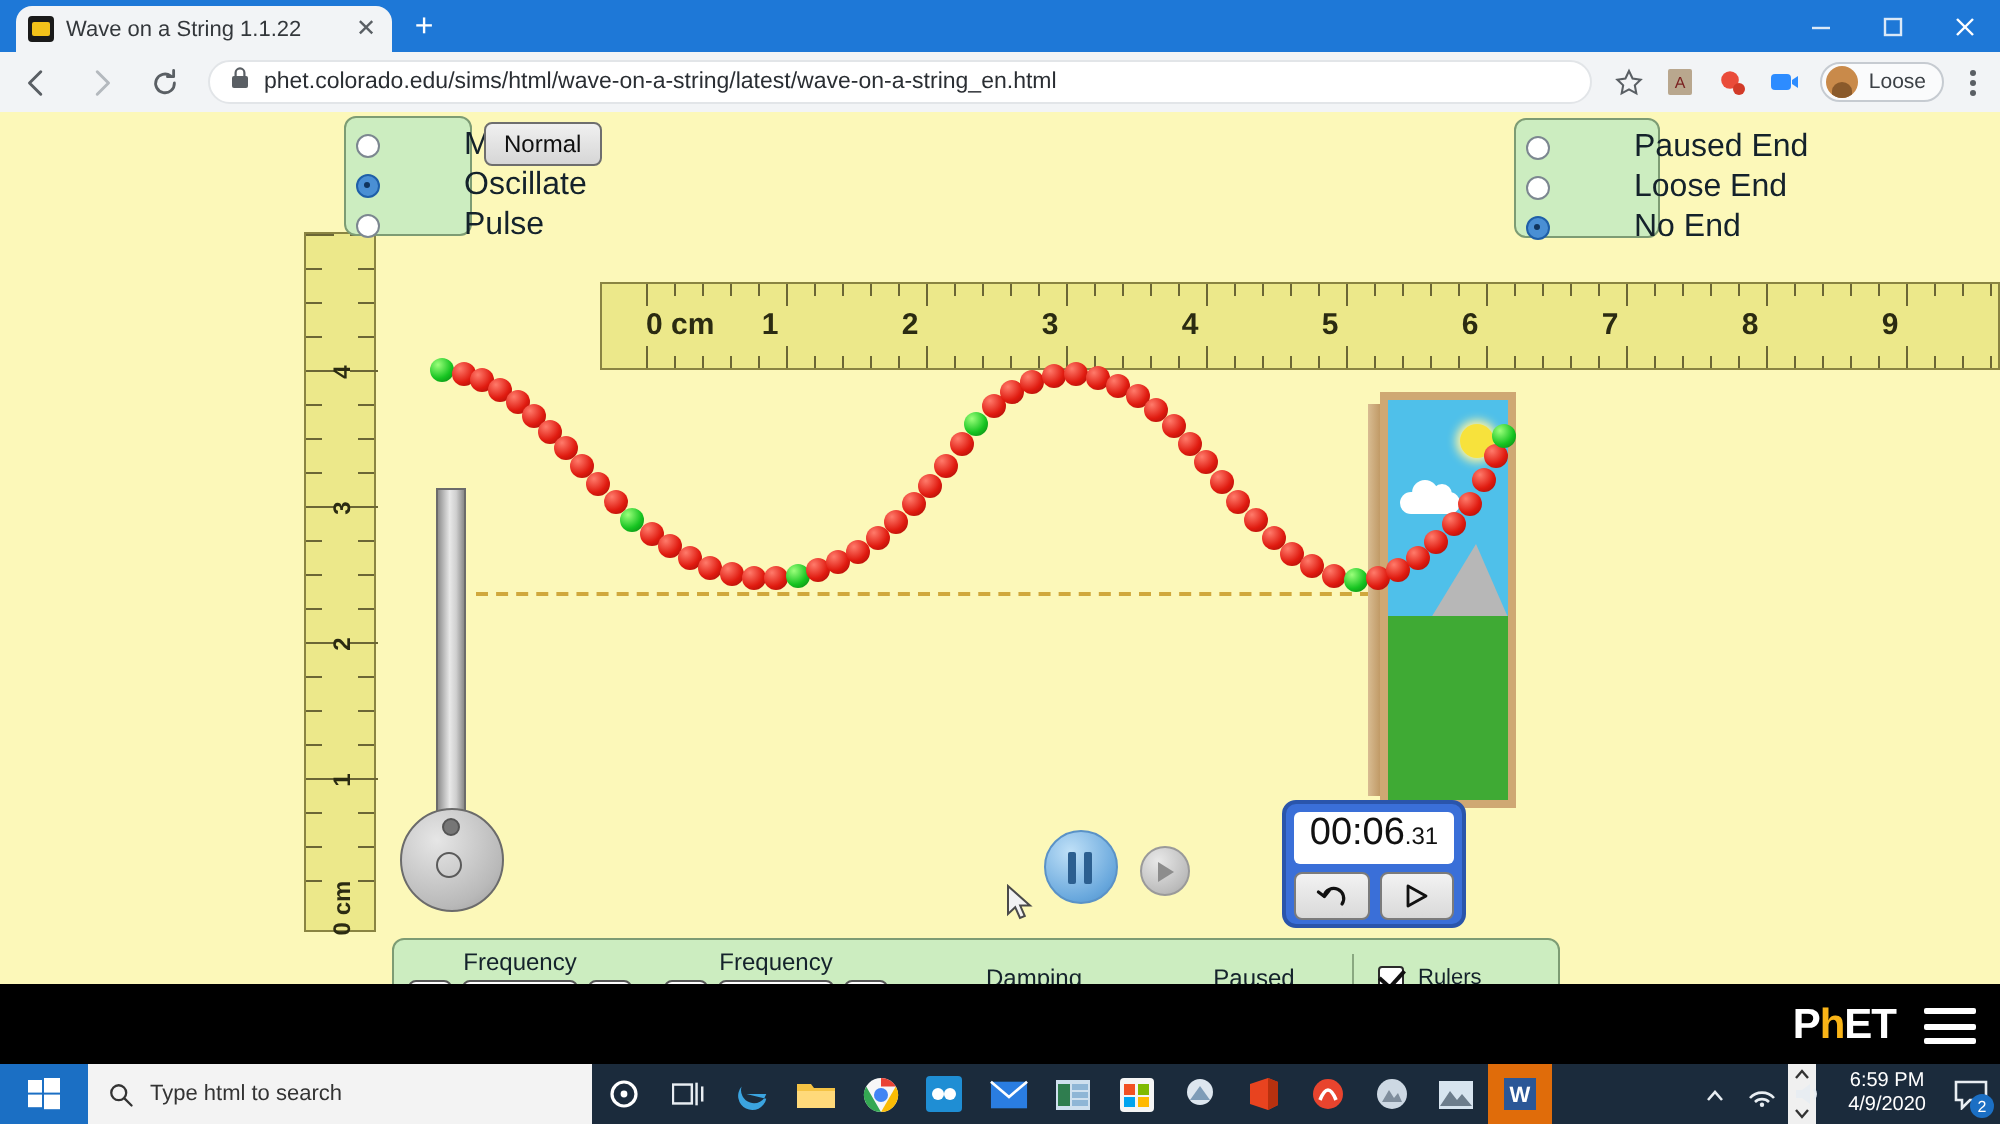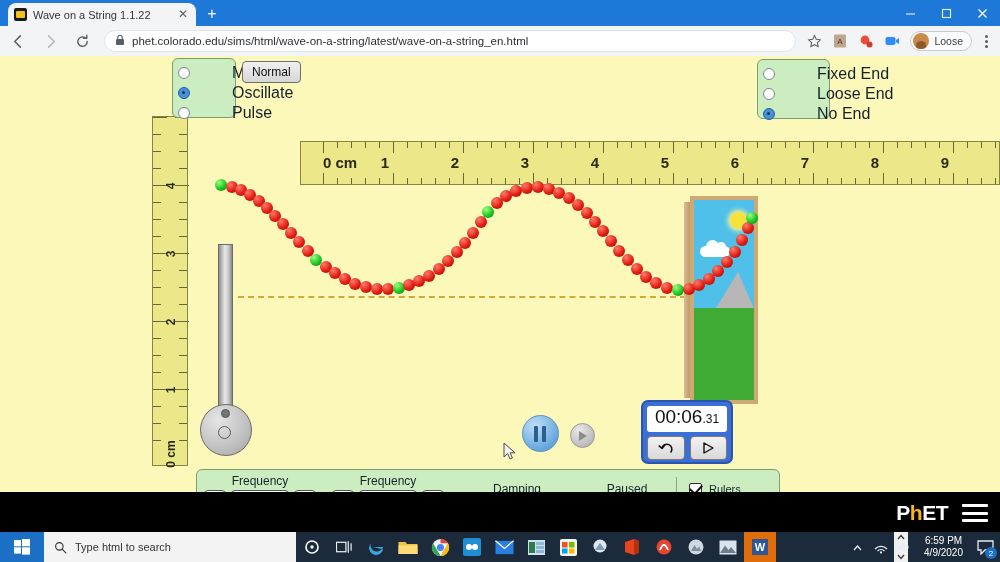--- a/index.html
+++ b/index.html
@@ -625,21 +625,21 @@
         <span class="radio"></span>
         <span class="radio-label">Pulse</span>
       </div>
     </div>
 
     <div class="restart-btn" style="left:242px; top:5px;">Normal</div>
 
     <div class="panel" style="left:757px; top:3px; width:73px; height:60px; padding:3px 5px;">
       <div class="radio-row">
         <span class="radio"></span>
-        <span class="radio-label">Fixed End</span>
+        <span class="radio-label">Paused End</span>
       </div>
       <div class="radio-row">
         <span class="radio"></span>
         <span class="radio-label">Loose End</span>
       </div>
       <div class="radio-row">
         <span class="radio on"></span>
         <span class="radio-label">No End</span>
       </div>
     </div>

